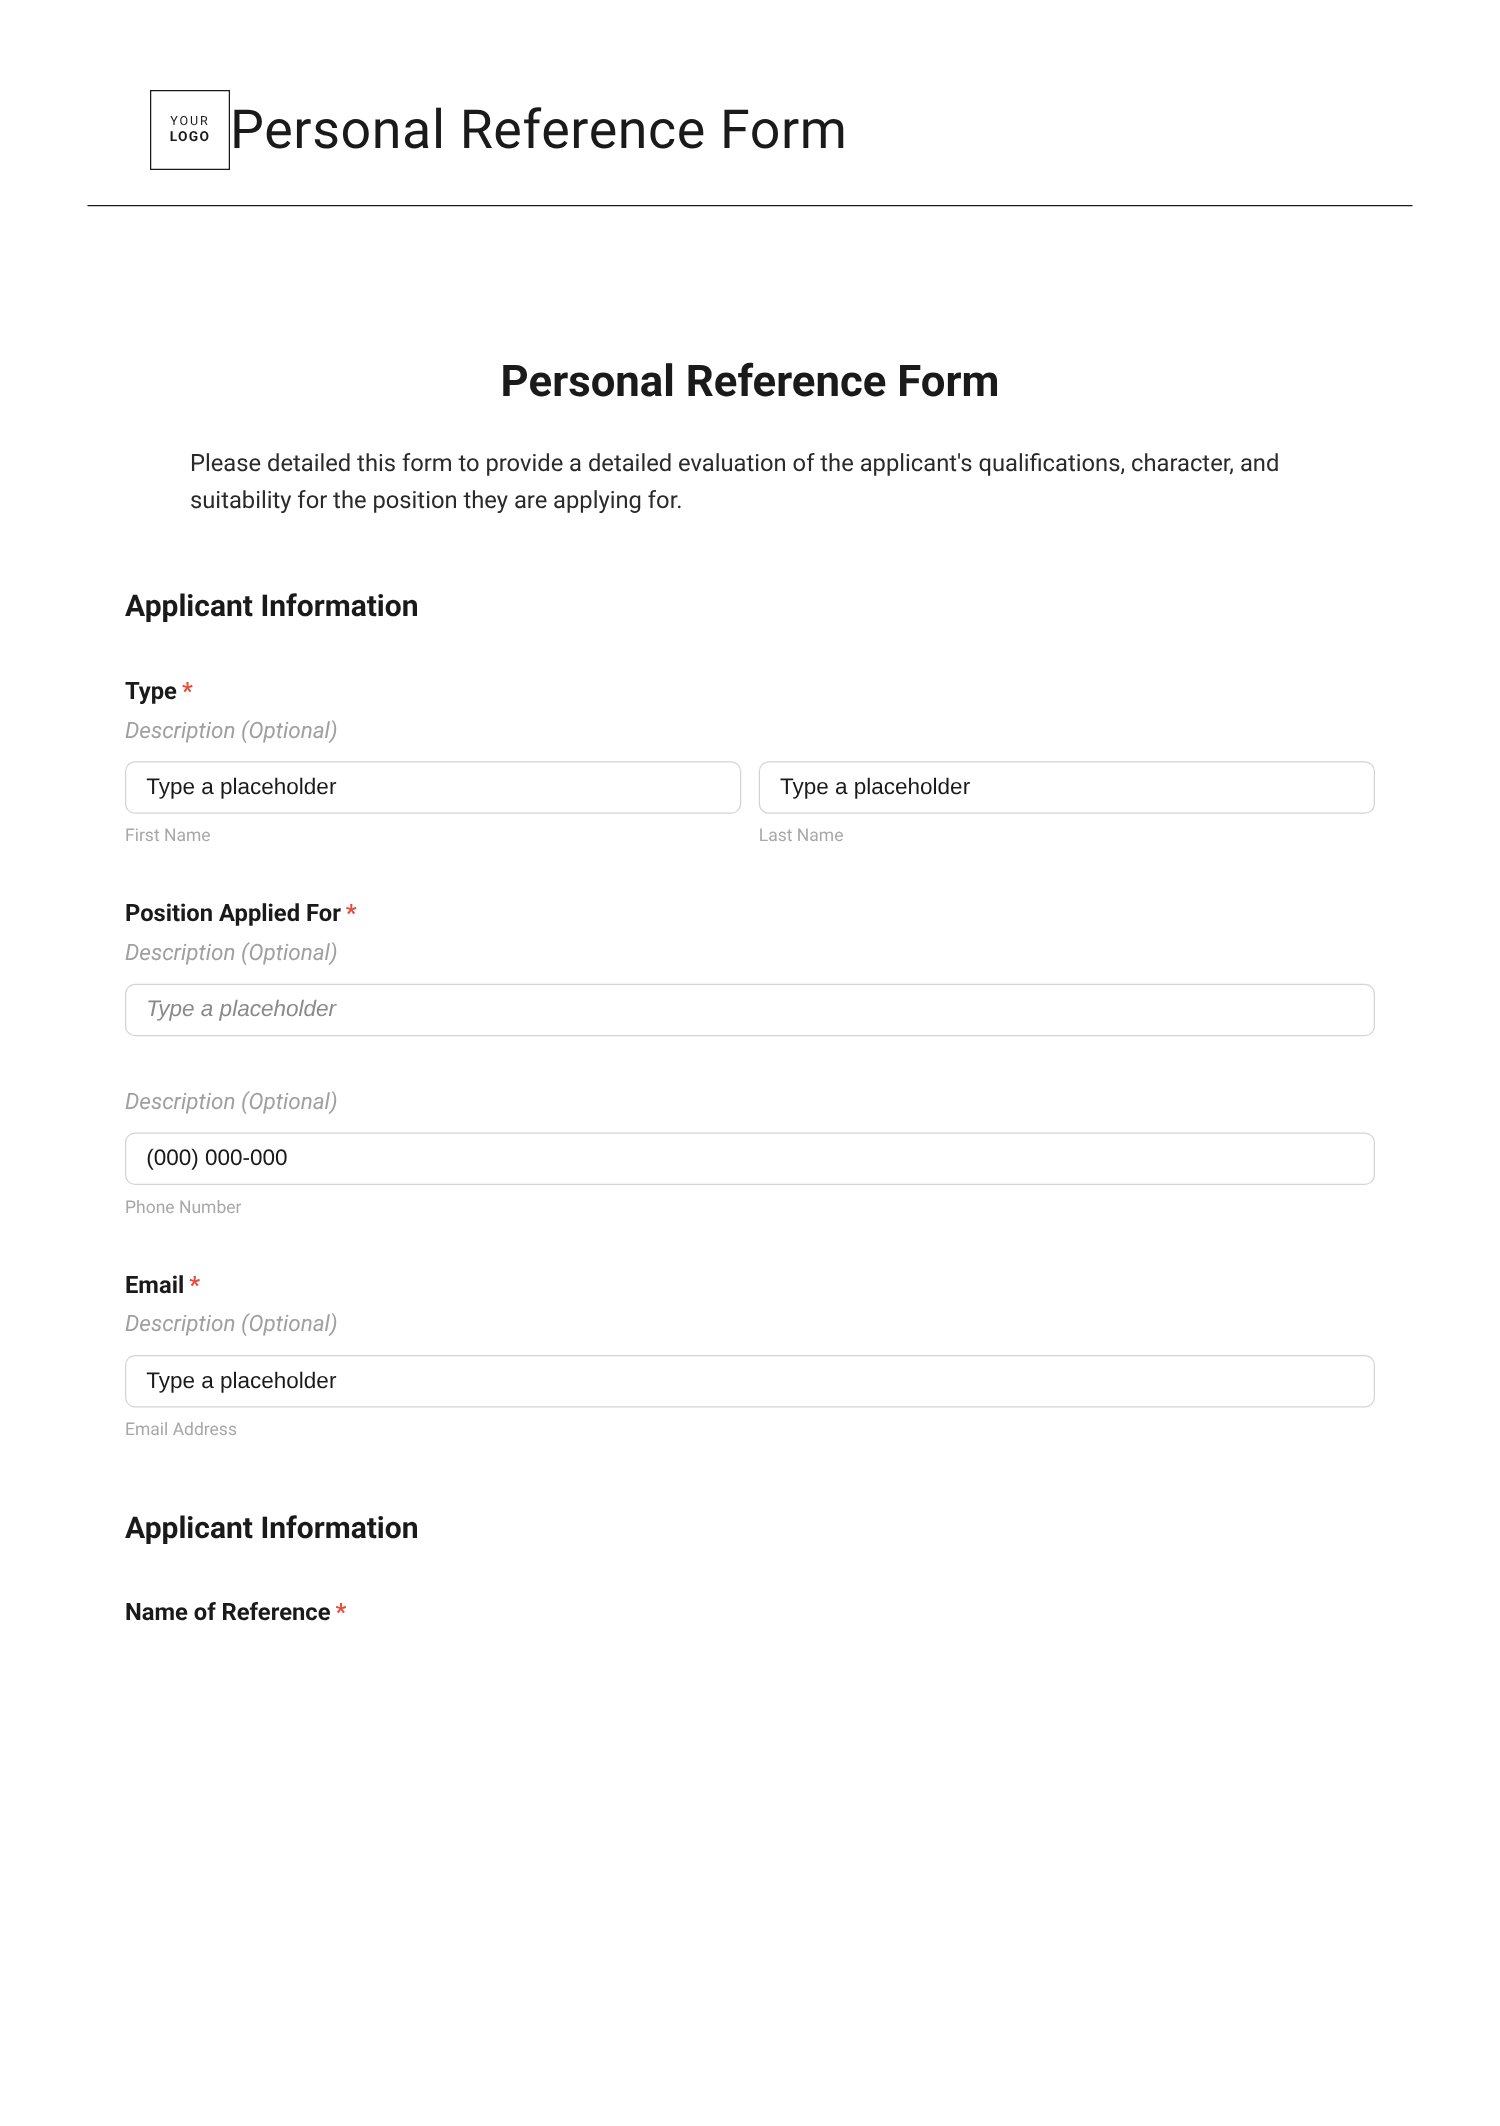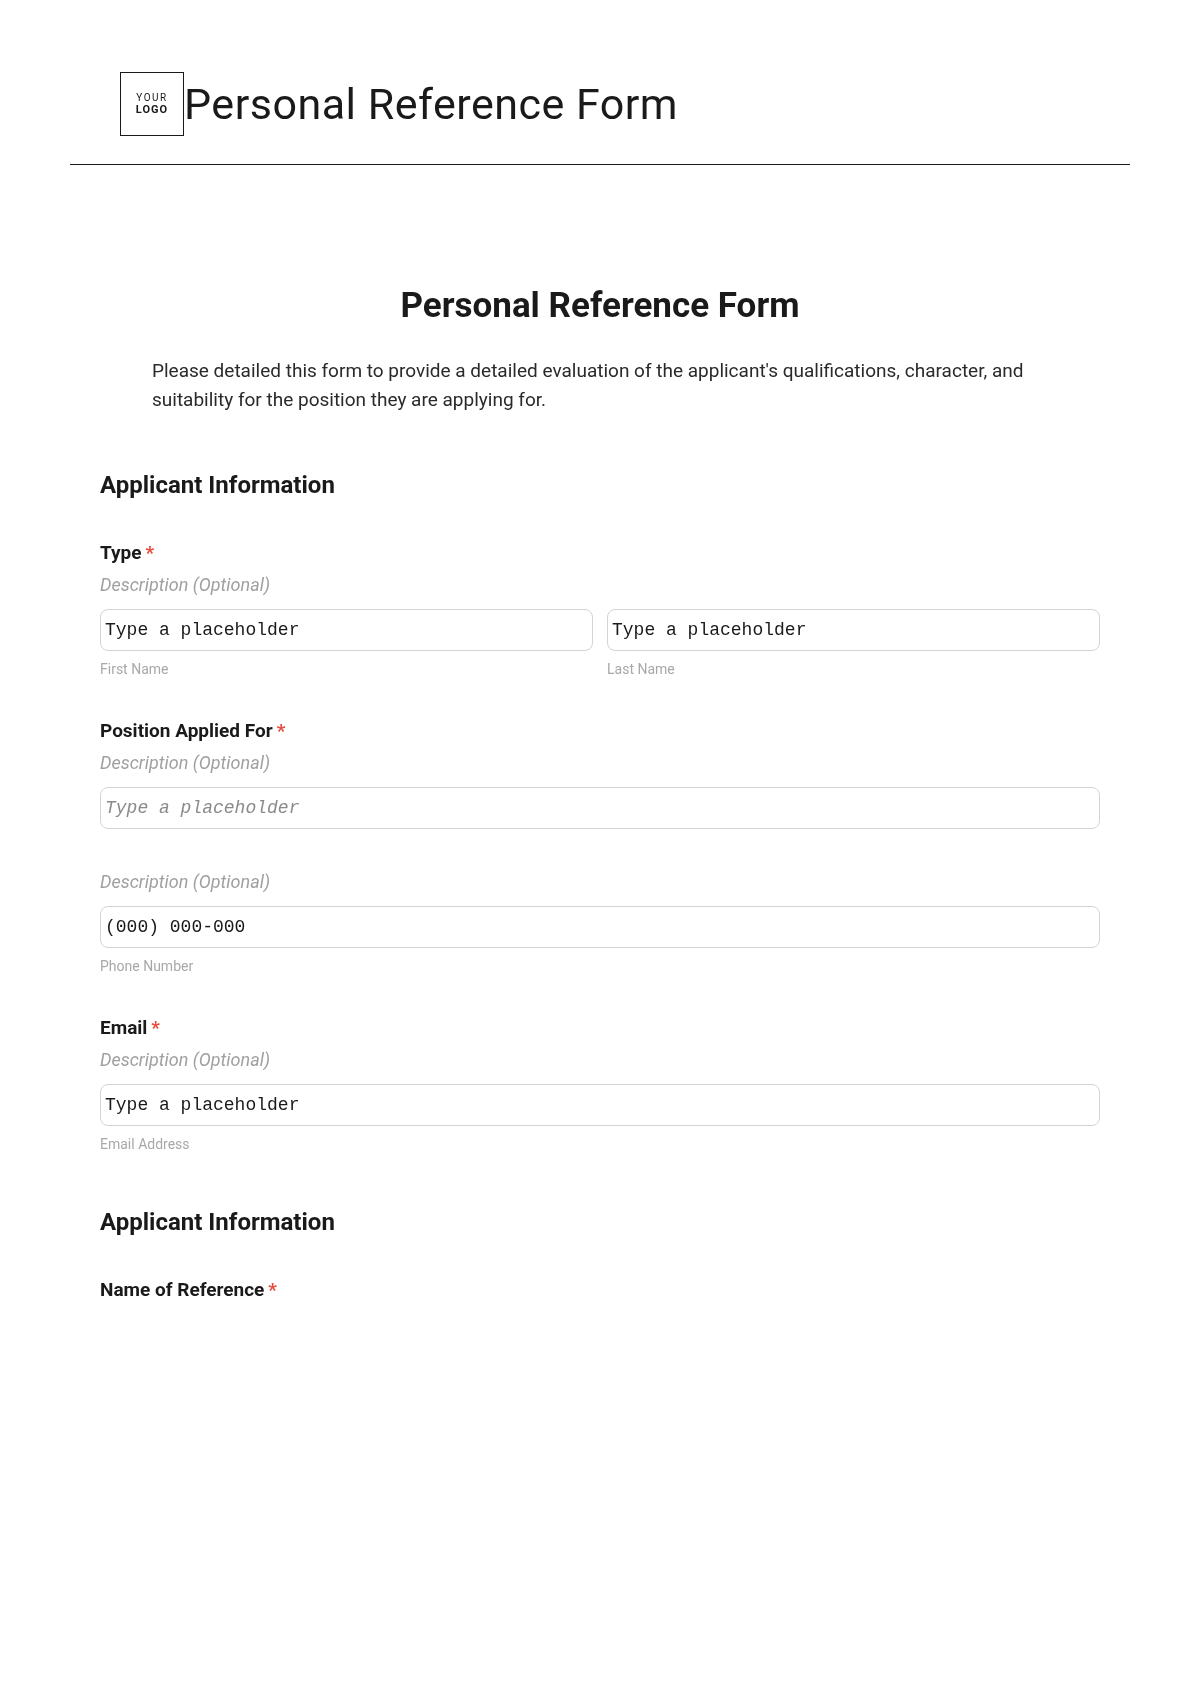--- a/index.html
+++ b/index.html
@@ -108,25 +108,25 @@
     .name-col {
       flex: 1;
       display: flex;
       flex-direction: column;
     }
     .text-input {
       width: 100%;
       height: 42px;
       border: 1px solid #d4d4d4;
       border-radius: 8px;
-      padding: 0 4px;
+      padding: 0 16px;
       font-size: 18px;
       color: #3b82f6;
       background: #ffffff;
-      font-family: Liberation Mono, monospace;
+      font-family: Liberation Sans, sans-serif;
     }
     .text-input::placeholder {
       color: #8a8a8a;
       font-style: italic;
     }
     .text-input.dark-placeholder::placeholder {
       color: #1a1a1a;
       font-style: normal;
     }
     .sublabel {

